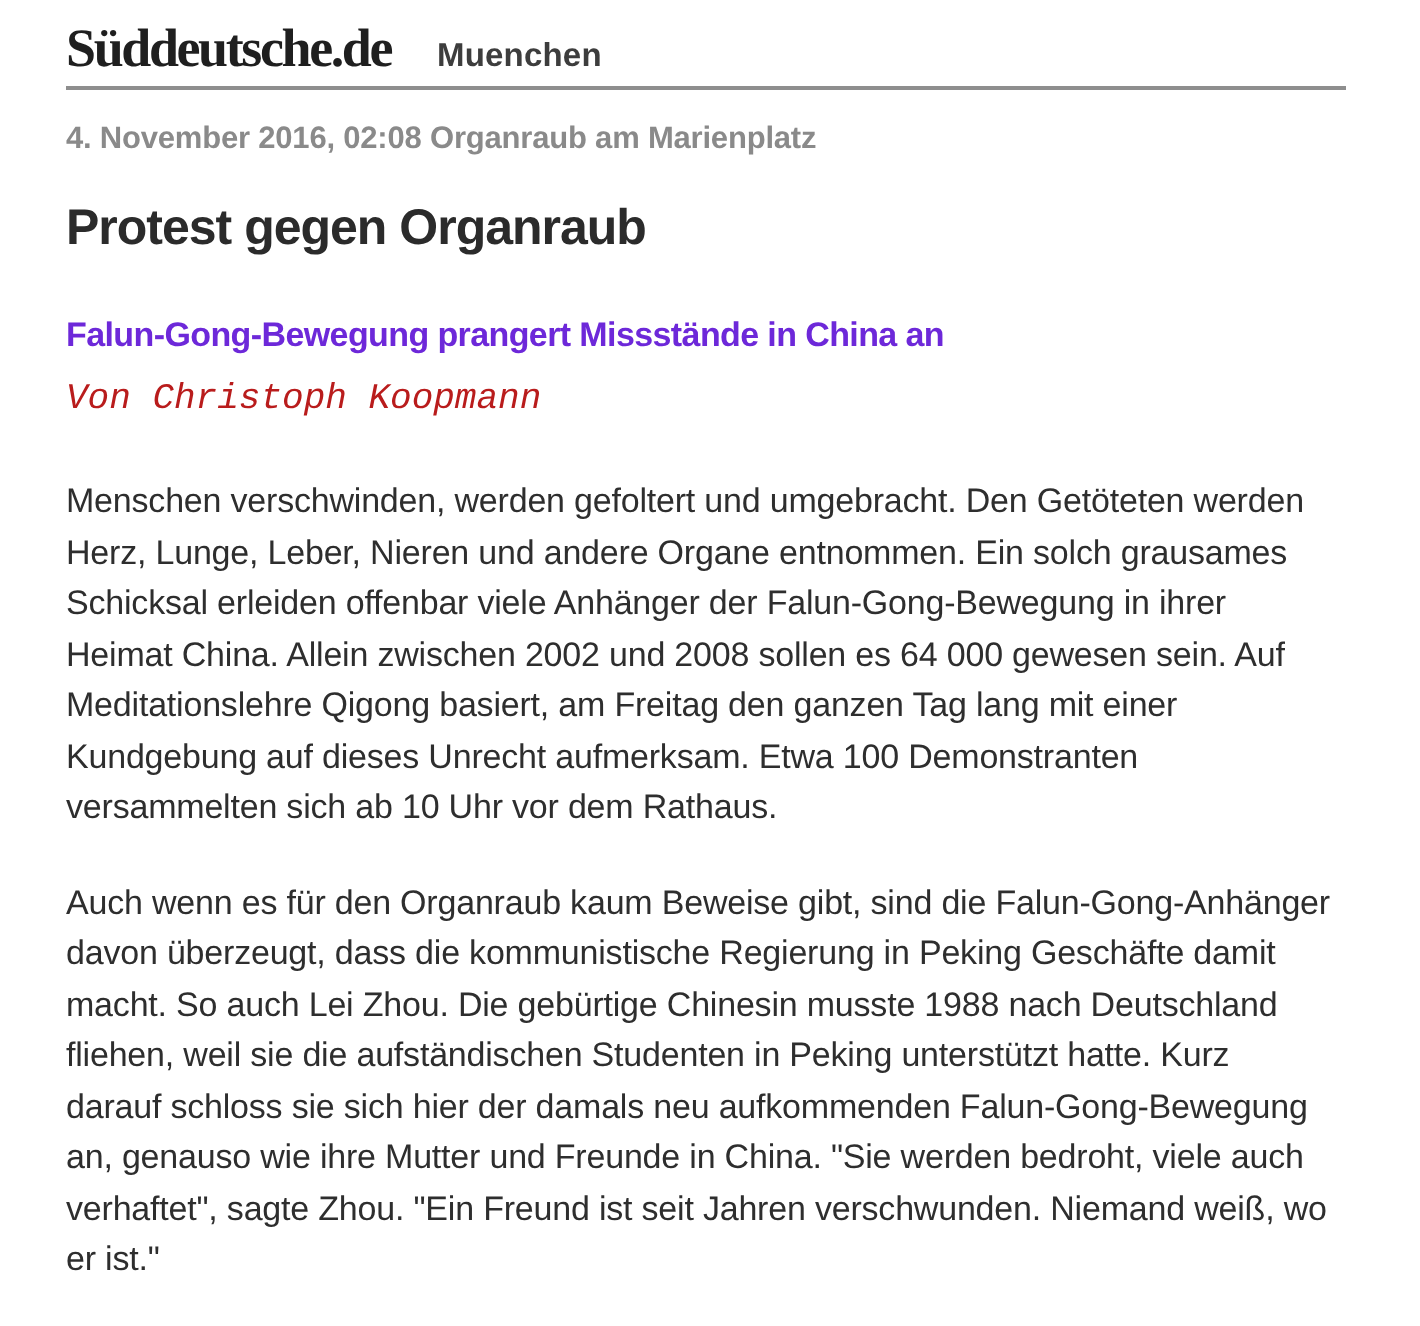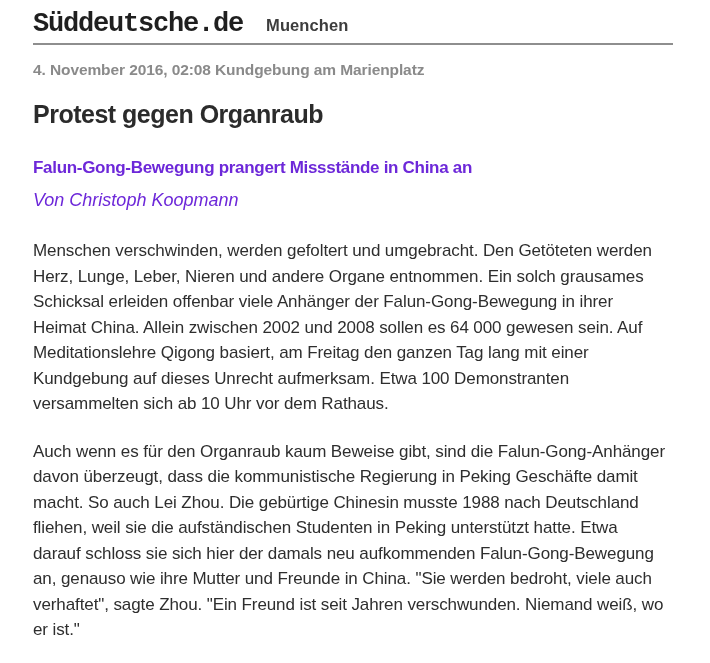--- a/index.html
+++ b/index.html
@@ -21,21 +21,21 @@
   .content {
     width: 650px;
   }
   
   .site-header {
     height: 37px;
     display: flex;
     align-items: baseline;
   }
   .logo {
-    font-family: Liberation Mono, monospace;
+    font-family: Liberation Serif, serif;
     font-weight: 700;
     font-size: 27px;
     letter-spacing: -1.2px;
     color: #1f1f1f;
     line-height: 36px;
     cursor: pointer;
   }
   .section-label {
     font-size: 16.5px;
     font-weight: 600;
@@ -73,24 +73,24 @@
     margin: 21px 0 0 0;
     font-size: 17px;
     font-weight: 700;
     color: #6d28d9;
     letter-spacing: -0.3px;
     line-height: 23px;
   }
   
   .byline {
     margin: 9px 0 16px 0;
-    font-family: Liberation Sans, sans-serif;
+    font-family: Liberation Mono, monospace;
     font-style: italic;
     font-size: 18px;
-    color: #6d28d9;
+    color: #b91c1c;
     line-height: 25px;
   }
   
   .article-body {
     margin-top: 25px;
   }
   .para {
     margin: 0 0 22px 0;
   }
   .line {
@@ -110,21 +110,21 @@
     <header class="site-header">
       <span class="logo">Süddeutsche.de</span>
       <span class="section-label">Muenchen</span>
     </header>
 
     <div class="rule"></div>
 
     <main>
       <div class="kicker">
         <span>4. November 2016, 02:08</span>
-        <span>Kundgebung am Marienplatz</span>
+        <span>Organraub am Marienplatz</span>
       </div>
 
       <h1 class="headline">Protest gegen Organraub</h1>
 
       <h2 class="subheadline">Falun-Gong-Bewegung prangert Missstände in China an</h2>
 
       <p class="byline">Von Christoph Koopmann</p>
 
       <div class="article-body" id="body-paragraphs">
           <div class="para">
@@ -133,21 +133,21 @@
             <div class="line">Schicksal erleiden offenbar viele Anhänger der Falun-Gong-Bewegung in ihrer</div>
             <div class="line">Heimat China. Allein zwischen 2002 und 2008 sollen es 64 000 gewesen sein. Auf</div>
             <div class="line">Meditationslehre Qigong basiert, am Freitag den ganzen Tag lang mit einer</div>
             <div class="line">Kundgebung auf dieses Unrecht aufmerksam. Etwa 100 Demonstranten</div>
             <div class="line">versammelten sich ab 10 Uhr vor dem Rathaus.</div>
           </div>
           <div class="para">
             <div class="line">Auch wenn es für den Organraub kaum Beweise gibt, sind die Falun-Gong-Anhänger</div>
             <div class="line">davon überzeugt, dass die kommunistische Regierung in Peking Geschäfte damit</div>
             <div class="line">macht. So auch Lei Zhou. Die gebürtige Chinesin musste 1988 nach Deutschland</div>
-            <div class="line">fliehen, weil sie die aufständischen Studenten in Peking unterstützt hatte. Etwa</div>
+            <div class="line">fliehen, weil sie die aufständischen Studenten in Peking unterstützt hatte. Kurz</div>
             <div class="line">darauf schloss sie sich hier der damals neu aufkommenden Falun-Gong-Bewegung</div>
             <div class="line">an, genauso wie ihre Mutter und Freunde in China. "Sie werden bedroht, viele auch</div>
             <div class="line">verhaftet", sagte Zhou. "Ein Freund ist seit Jahren verschwunden. Niemand weiß, wo</div>
             <div class="line">er ist."</div>
           </div>
         </div>
     </main>
 
   </div>
 </div>

